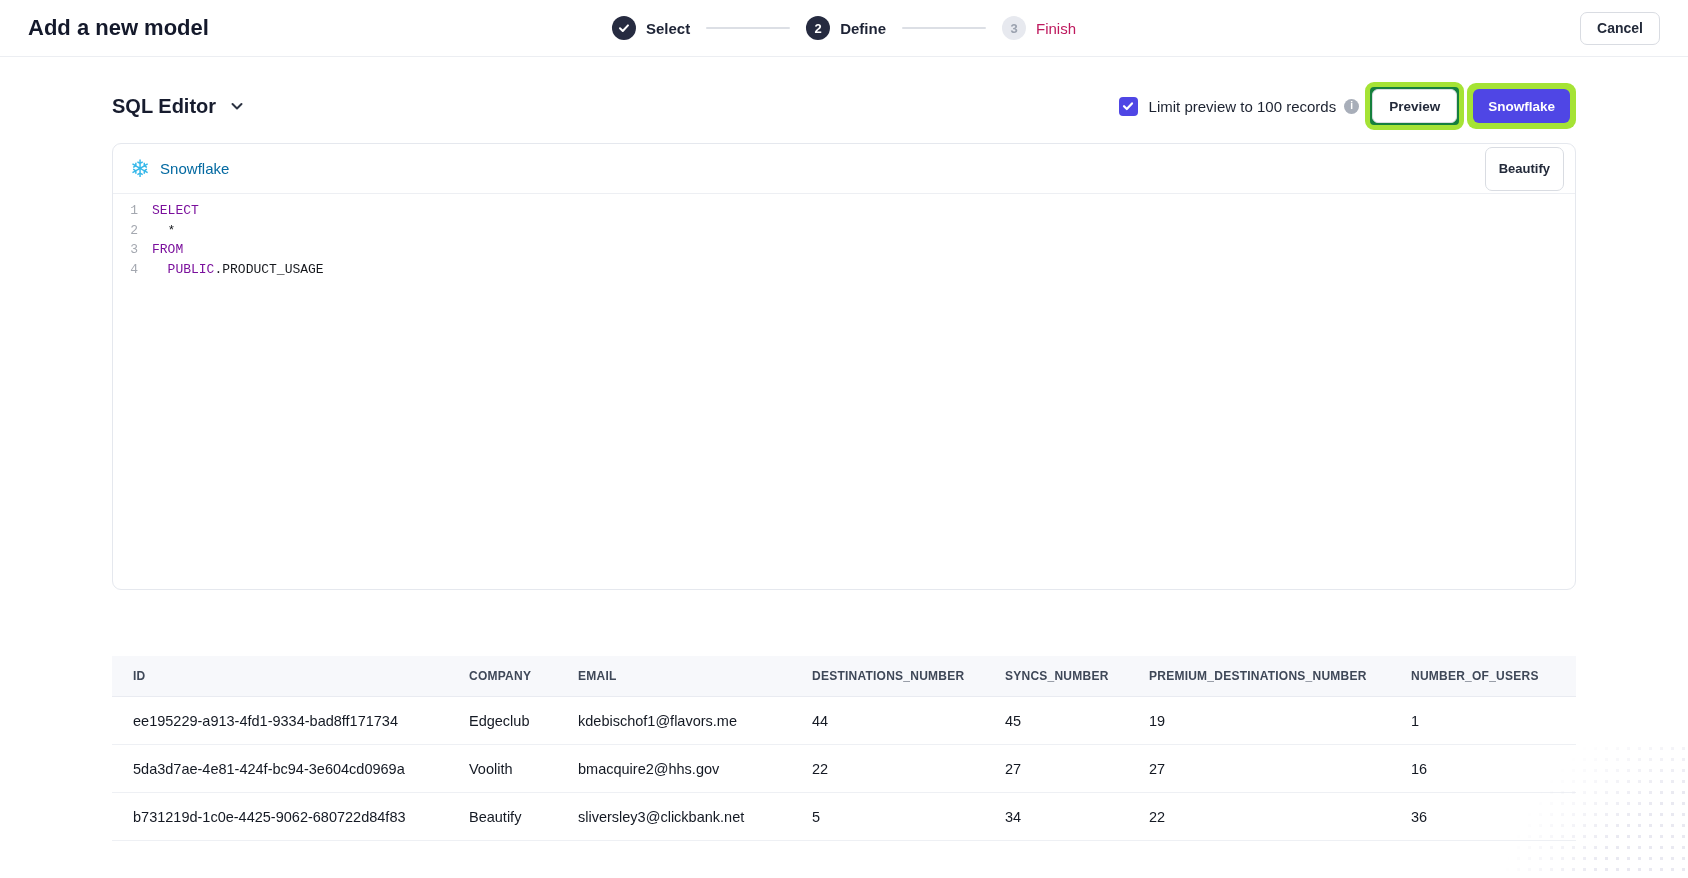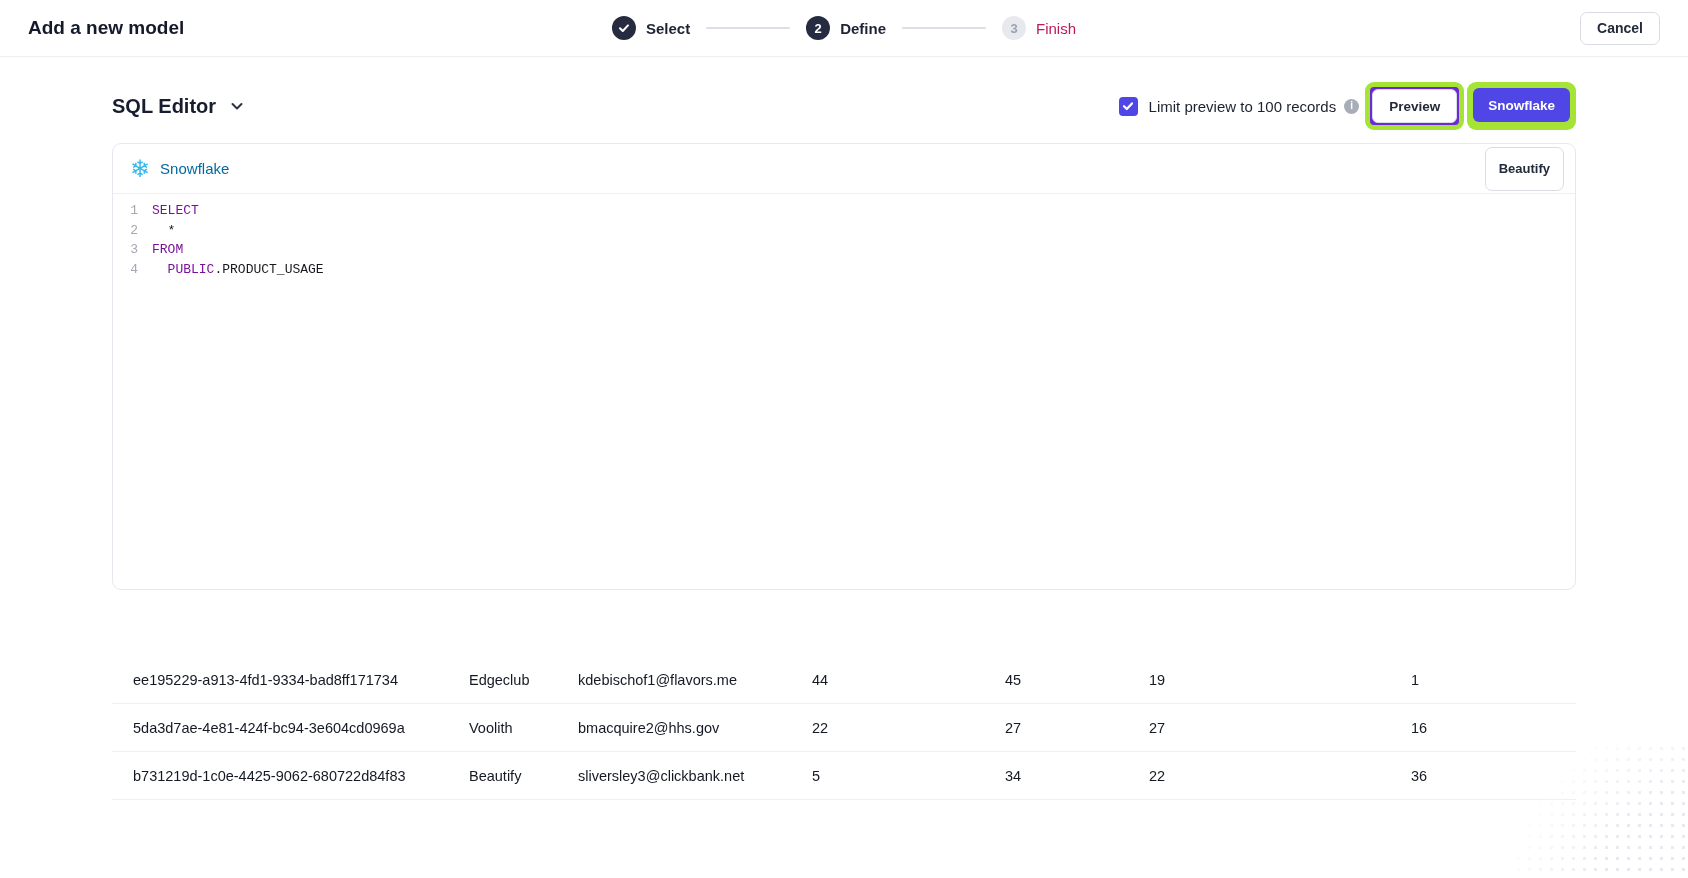--- a/index.html
+++ b/index.html
@@ -9,21 +9,21 @@
     background:#ffffff; color:#1c2230;
     font-family:"Liberation Sans", sans-serif;
   }
 
   
   .topbar {
     height:57px; background:#fff; border-bottom:1px solid #eceef2;
     display:flex; align-items:center; justify-content:space-between;
     padding:0 28px; position:relative;
   }
-  .topbar-title { font-size:19px; font-weight:700; color:#14192b; }
+  .topbar-title { font-size:22px; font-weight:700; color:#14192b; }
   .stepper {
     position:absolute; left:50%; top:50%; transform:translate(-50%,-50%);
     display:flex; align-items:center;
   }
   .step { display:flex; align-items:center; gap:10px; }
   .step-circle {
     width:24px; height:24px; border-radius:50%; flex:none;
     display:flex; align-items:center; justify-content:center;
     font-size:13px; font-weight:700;
   }
@@ -46,37 +46,37 @@
 
   
   .toolbar-row {
     margin-top:26px; height:46px;
     display:flex; align-items:center; justify-content:space-between;
   }
   .editor-select { display:flex; align-items:center; gap:13px; cursor:pointer; }
   .editor-select-label { font-size:20px; font-weight:600; color:#171c2e; }
   .chevron-svg { margin-top:3px; }
 
-  .toolbar-right { display:flex; }
+  .toolbar-right { display:flex; align-items:center; }
   .limit-group { display:flex; align-items:center; margin-right:6px; }
   .checkbox {
     width:19px; height:19px; border-radius:4px; flex:none;
     background:var(--accent-indigo,#4f46e5);
     display:flex; align-items:center; justify-content:center; cursor:pointer;
   }
   .limit-label { font-size:15px; color:#1c2230; margin:0 8px 0 11px; cursor:pointer; }
   .info-icon {
     width:15px; height:15px; border-radius:50%; background:#a8aeb9; color:#fff;
     font-size:10px; font-weight:700; line-height:1;
     display:flex; align-items:center; justify-content:center;
   }
 
   .hl-outline {
     border:5px solid var(--highlight-green,#a5e335); border-radius:9px;
-    background:#6d28d9; padding:2px; margin-right:3px;
+    background:#15803d; padding:2px; margin-right:3px;
   }
   .hl-fill { background:var(--highlight-green,#a5e335); border-radius:9px; padding:6px; }
   .preview-btn { height:34px; padding:0 16px; border-radius:6px; }
   .btn-primary {
     display:inline-flex; align-items:center; justify-content:center;
     height:34px; padding:0 15px; border:none; border-radius:6px;
     background:var(--accent-indigo,#4f46e5); color:#fff;
     font-family:inherit; font-size:13.5px; font-weight:700; cursor:pointer;
   }
 
@@ -202,20 +202,29 @@
       <div>
           <div class="code-line"><span class="gutter">1</span><span><span class="tok-keyword">SELECT</span></span></div>
           <div class="code-line"><span class="gutter">2</span><span><span class="tok-plain">  *</span></span></div>
           <div class="code-line"><span class="gutter">3</span><span><span class="tok-keyword">FROM</span></span></div>
           <div class="code-line"><span class="gutter">4</span><span><span class="tok-plain">  </span><span class="tok-keyword">PUBLIC</span><span class="tok-plain">.PRODUCT_USAGE</span></span></div>
         </div>
     </div>
   </section>
 
   <section class="results-table">
+    <div class="thead grid-cols">
+        <div class="th">ID</div>
+        <div class="th">COMPANY</div>
+        <div class="th">EMAIL</div>
+        <div class="th">DESTINATIONS_NUMBER</div>
+        <div class="th">SYNCS_NUMBER</div>
+        <div class="th">PREMIUM_DESTINATIONS_NUMBER</div>
+        <div class="th">NUMBER_OF_USERS</div>
+      </div>
     <div>
         <div class="tr grid-cols">
           <div class="td">ee195229-a913-4fd1-9334-bad8ff171734</div>
           <div class="td">Edgeclub</div>
           <div class="td">kdebischof1@flavors.me</div>
           <div class="td">44</div>
           <div class="td">45</div>
           <div class="td">19</div>
           <div class="td">1</div>
         </div>

